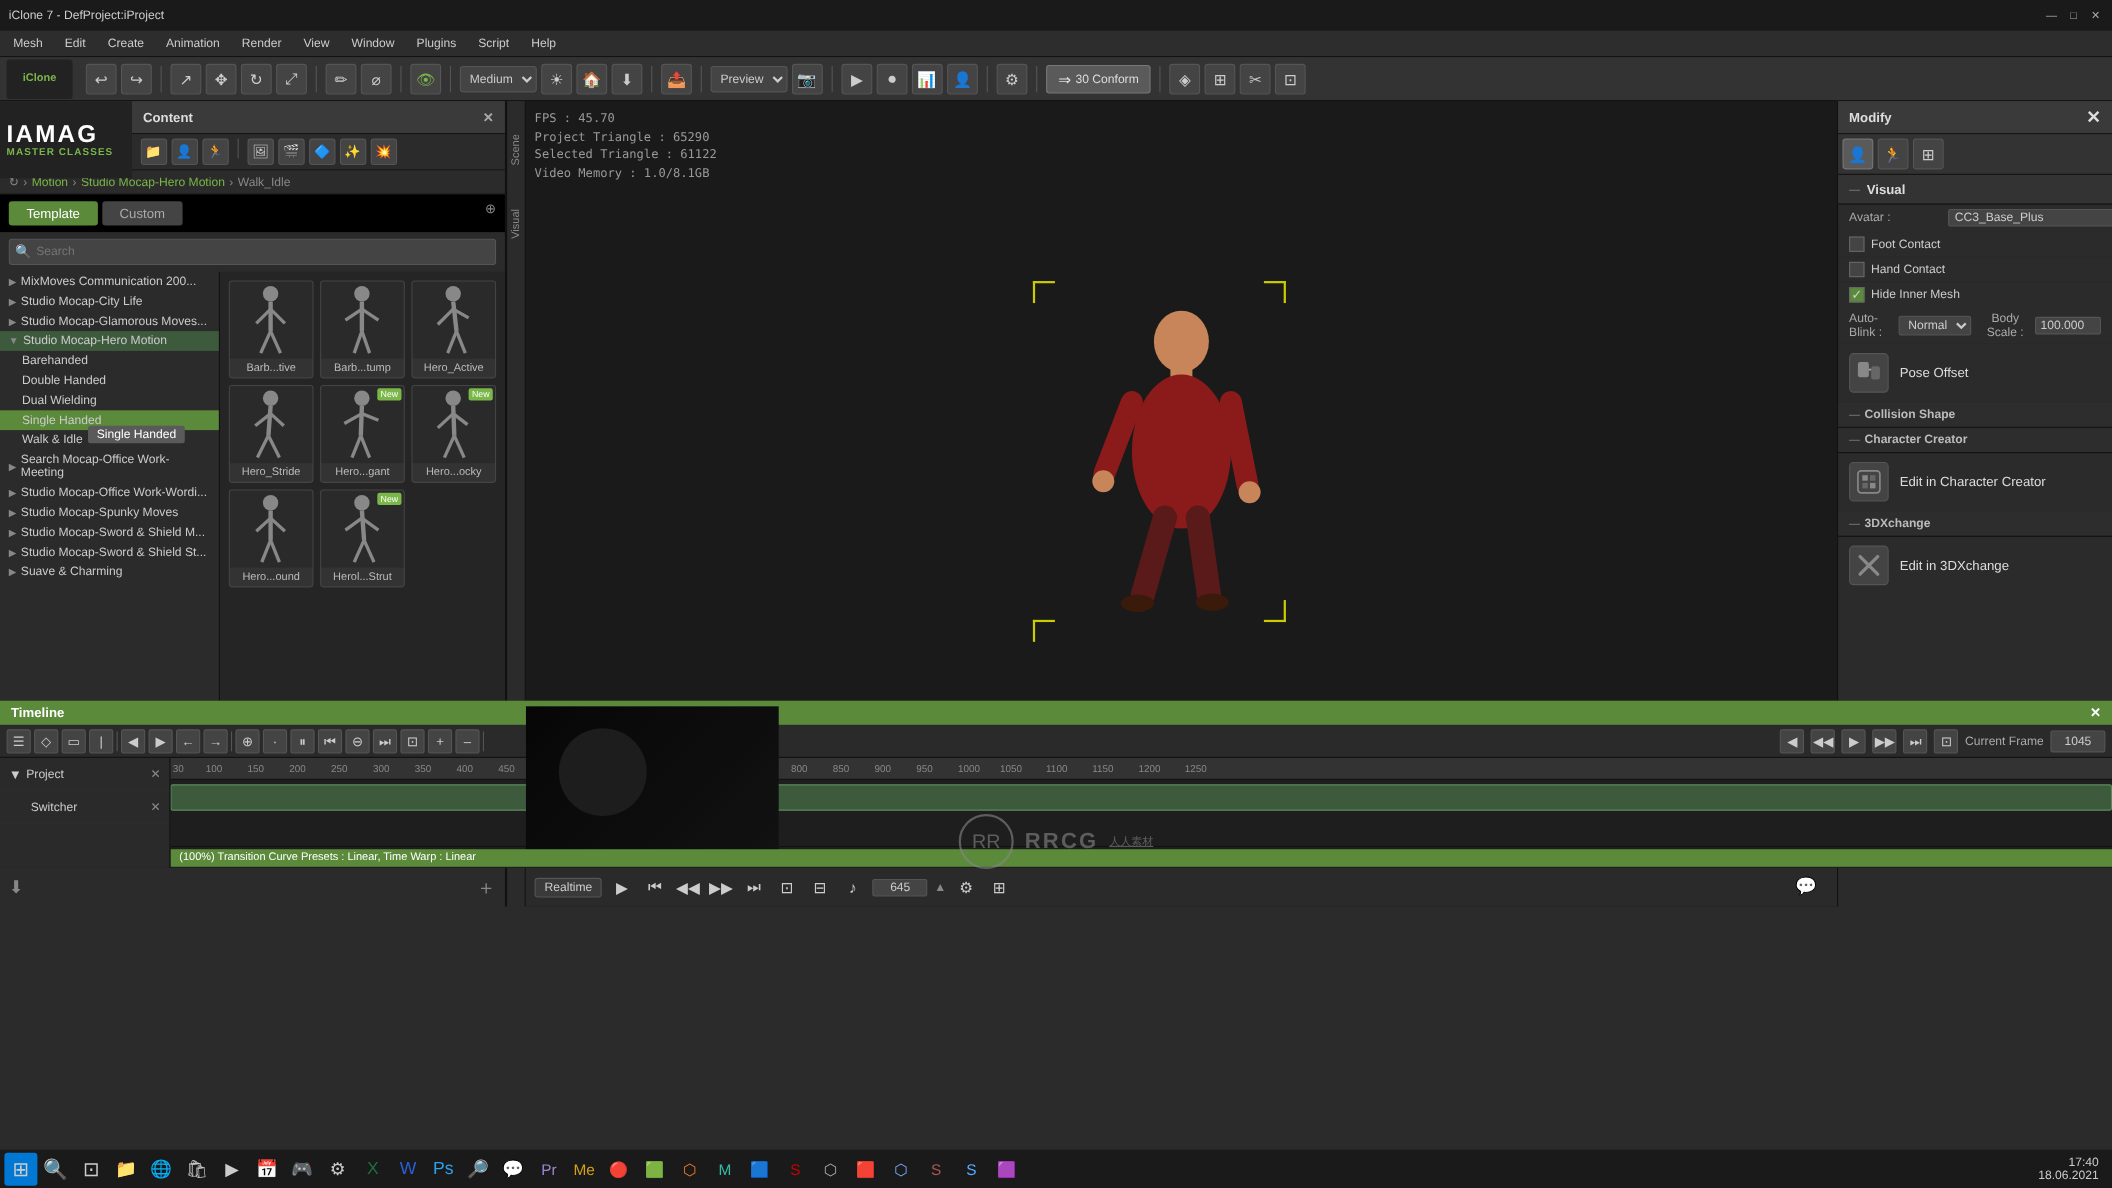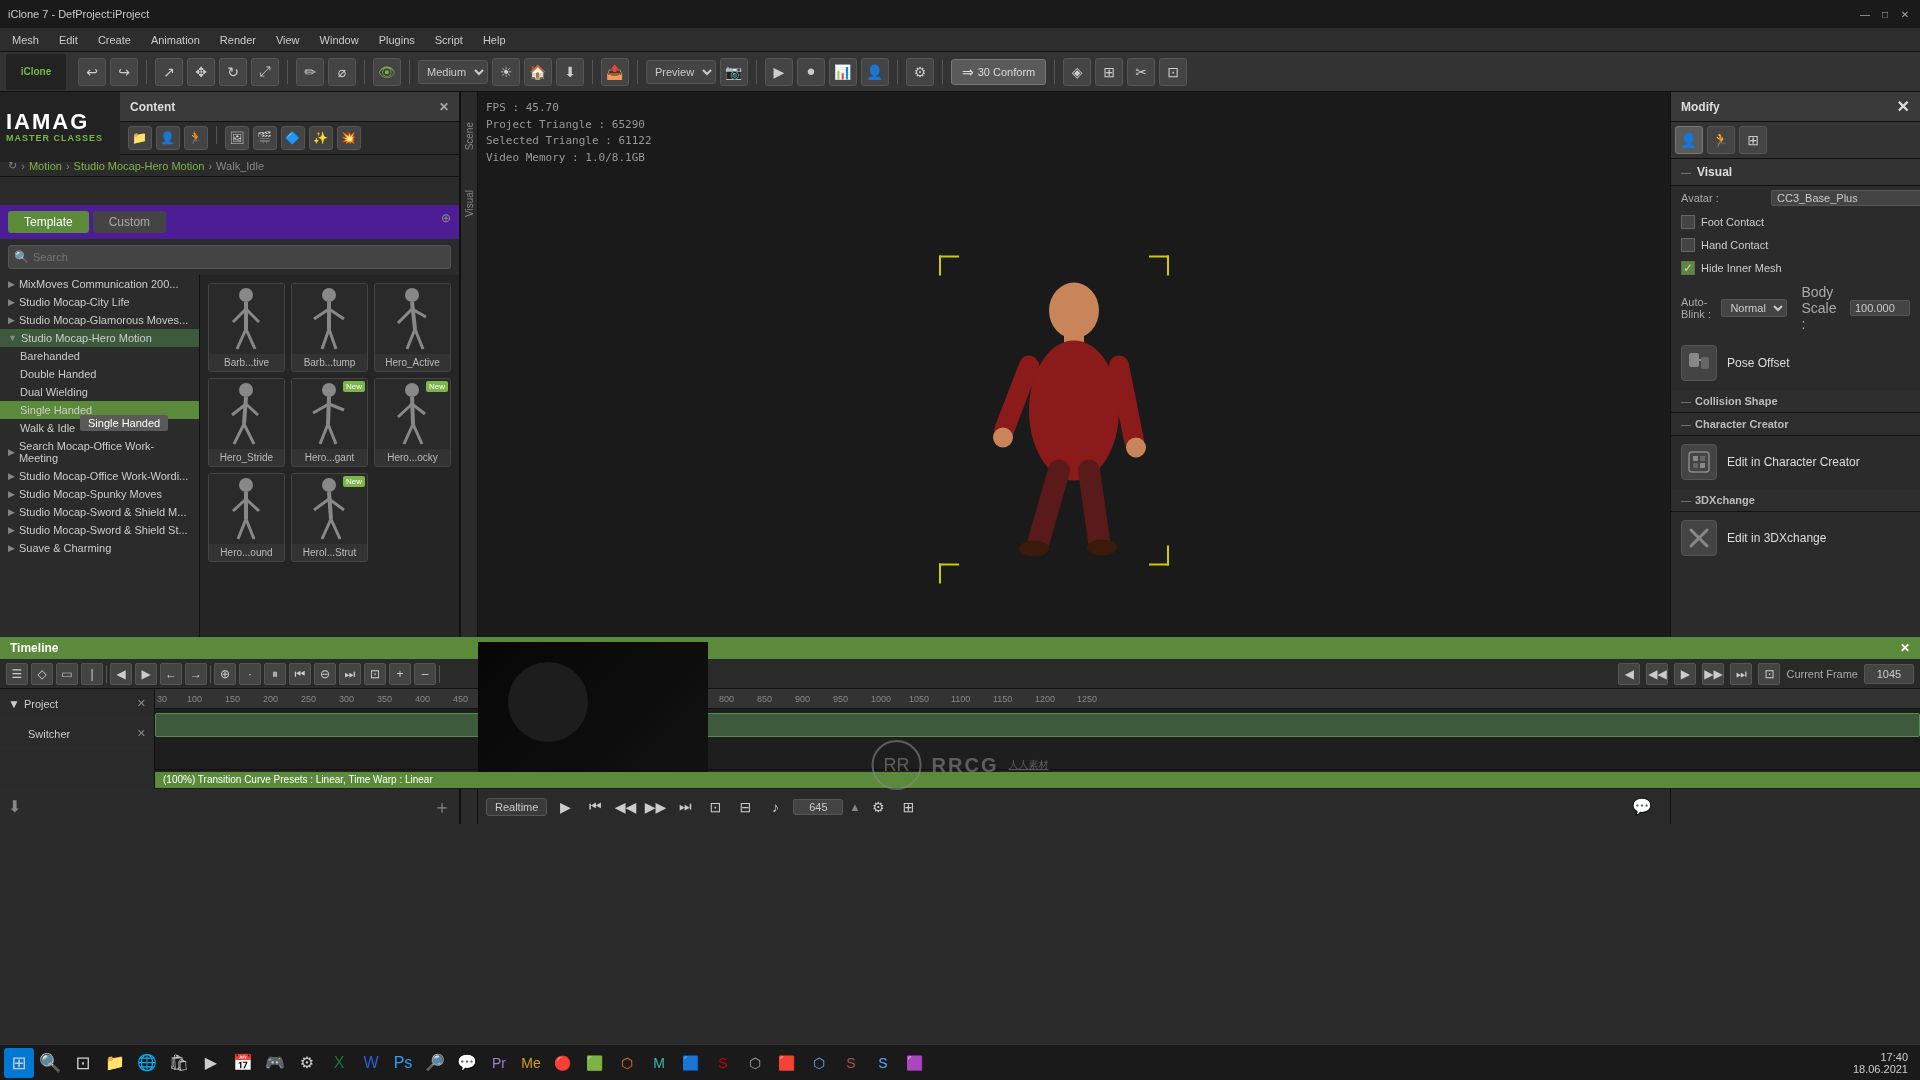--- a/index.html
+++ b/index.html
@@ -22,21 +22,21 @@
     .conform-btn { background: #5a5a5a; border: 1px solid #777; border-radius: 3px; padding: 4px 10px; color: #ddd; font-size: 11px; cursor: pointer; display: flex; align-items: center; gap: 4px; }
 
     
     .left-panel { width: 460px; background: #2b2b2b; border-right: 1px solid #111; display: flex; flex-direction: column; }
 
     
     .content-header { height: 30px; background: #3a3a3a; display: flex; align-items: center; padding: 0 10px; font-size: 12px; font-weight: bold; color: #ddd; border-bottom: 1px solid #111; }
     .close-x { margin-left: auto; cursor: pointer; color: #aaa; }
 
     
-    .tab-bar { display: flex; padding: 6px 8px; gap: 4px; background: #4c1d95; margin-top: 28px; }
+    .tab-bar { display: flex; padding: 6px 8px; gap: 4px; background: #000000; }
     .tab { padding: 4px 16px; font-size: 12px; cursor: pointer; border-radius: 3px; }
     .tab.active { background: #5a8a3a; color: white; }
     .tab.inactive { background: #444; color: #aaa; }
 
     
     .search-box { padding: 6px 8px; }
     .search-input { width: 100%; height: 24px; background: #444; border: 1px solid #555; color: #ccc; padding: 0 8px; border-radius: 3px; font-size: 11px; }
 
     
     .tree-panel { flex: 0 0 200px; overflow-y: auto; border-right: 1px solid #111; }
@@ -81,21 +81,21 @@
     .prop-label { font-size: 11px; color: #aaa; width: 90px; flex-shrink: 0; }
     .prop-value { font-size: 11px; color: #ccc; flex: 1; background: #444; border: 1px solid #555; padding: 1px 5px; border-radius: 2px; }
     .checkbox-row { display: flex; align-items: center; padding: 4px 10px; border-bottom: 1px solid #2a2a2a; gap: 6px; }
     .cb { width: 14px; height: 14px; border: 1px solid #666; background: #444; display: flex; align-items: center; justify-content: center; cursor: pointer; }
     .cb.checked { background: #5a8a3a; }
     .cb-label { font-size: 11px; color: #ccc; }
 
     .blink-row { display: flex; align-items: center; padding: 4px 10px; border-bottom: 1px solid #2a2a2a; gap: 6px; }
     .blink-label { font-size: 11px; color: #aaa; width: 70px; }
     .blink-select { background: #444; border: 1px solid #555; color: #ccc; font-size: 11px; padding: 1px 4px; border-radius: 2px; }
-    .body-scale-label { font-size: 14px; color: #aaa; margin-left: 8px; }
+    .body-scale-label { font-size: 11px; color: #aaa; margin-left: 8px; text-align: center; }
     .body-scale-val { font-size: 11px; color: #ccc; background: #444; border: 1px solid #555; padding: 1px 5px; border-radius: 2px; margin-left: 4px; }
 
     .action-btn { display: flex; align-items: center; padding: 8px 10px; cursor: pointer; border-bottom: 1px solid #2a2a2a; gap: 10px; }
     .action-icon { width: 36px; height: 36px; background: #444; border: 1px solid #555; border-radius: 4px; display: flex; align-items: center; justify-content: center; font-size: 20px; }
     .action-label { font-size: 12px; color: #ddd; }
     .sub-section-header { display: flex; align-items: center; padding: 5px 10px; background: #2d2d2d; border-bottom: 1px solid #111; cursor: pointer; }
     .sub-section-title { font-size: 11px; font-weight: bold; color: #bbb; margin-left: 4px; }
 
     
     .timeline-header { height: 22px; background: #5a8a3a; display: flex; align-items: center; padding: 0 10px; font-size: 12px; color: white; font-weight: bold; }

